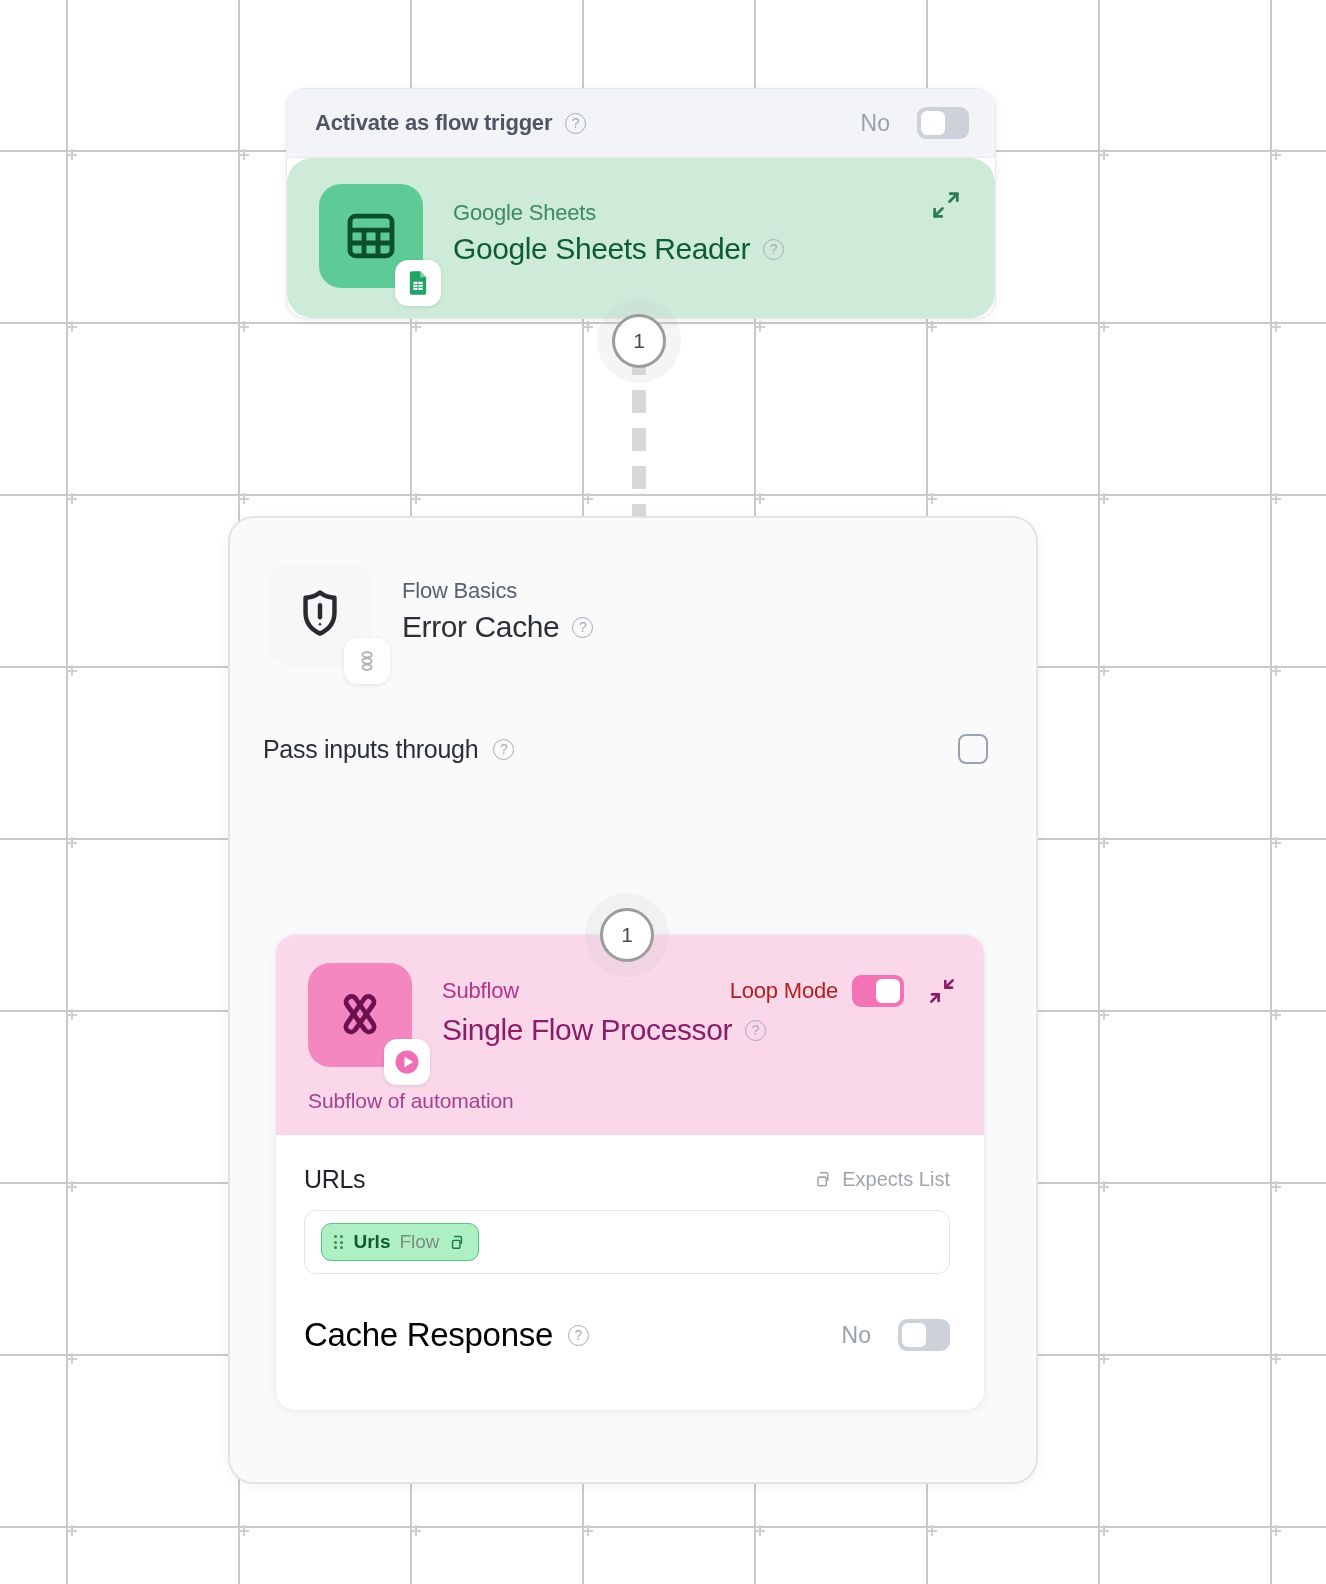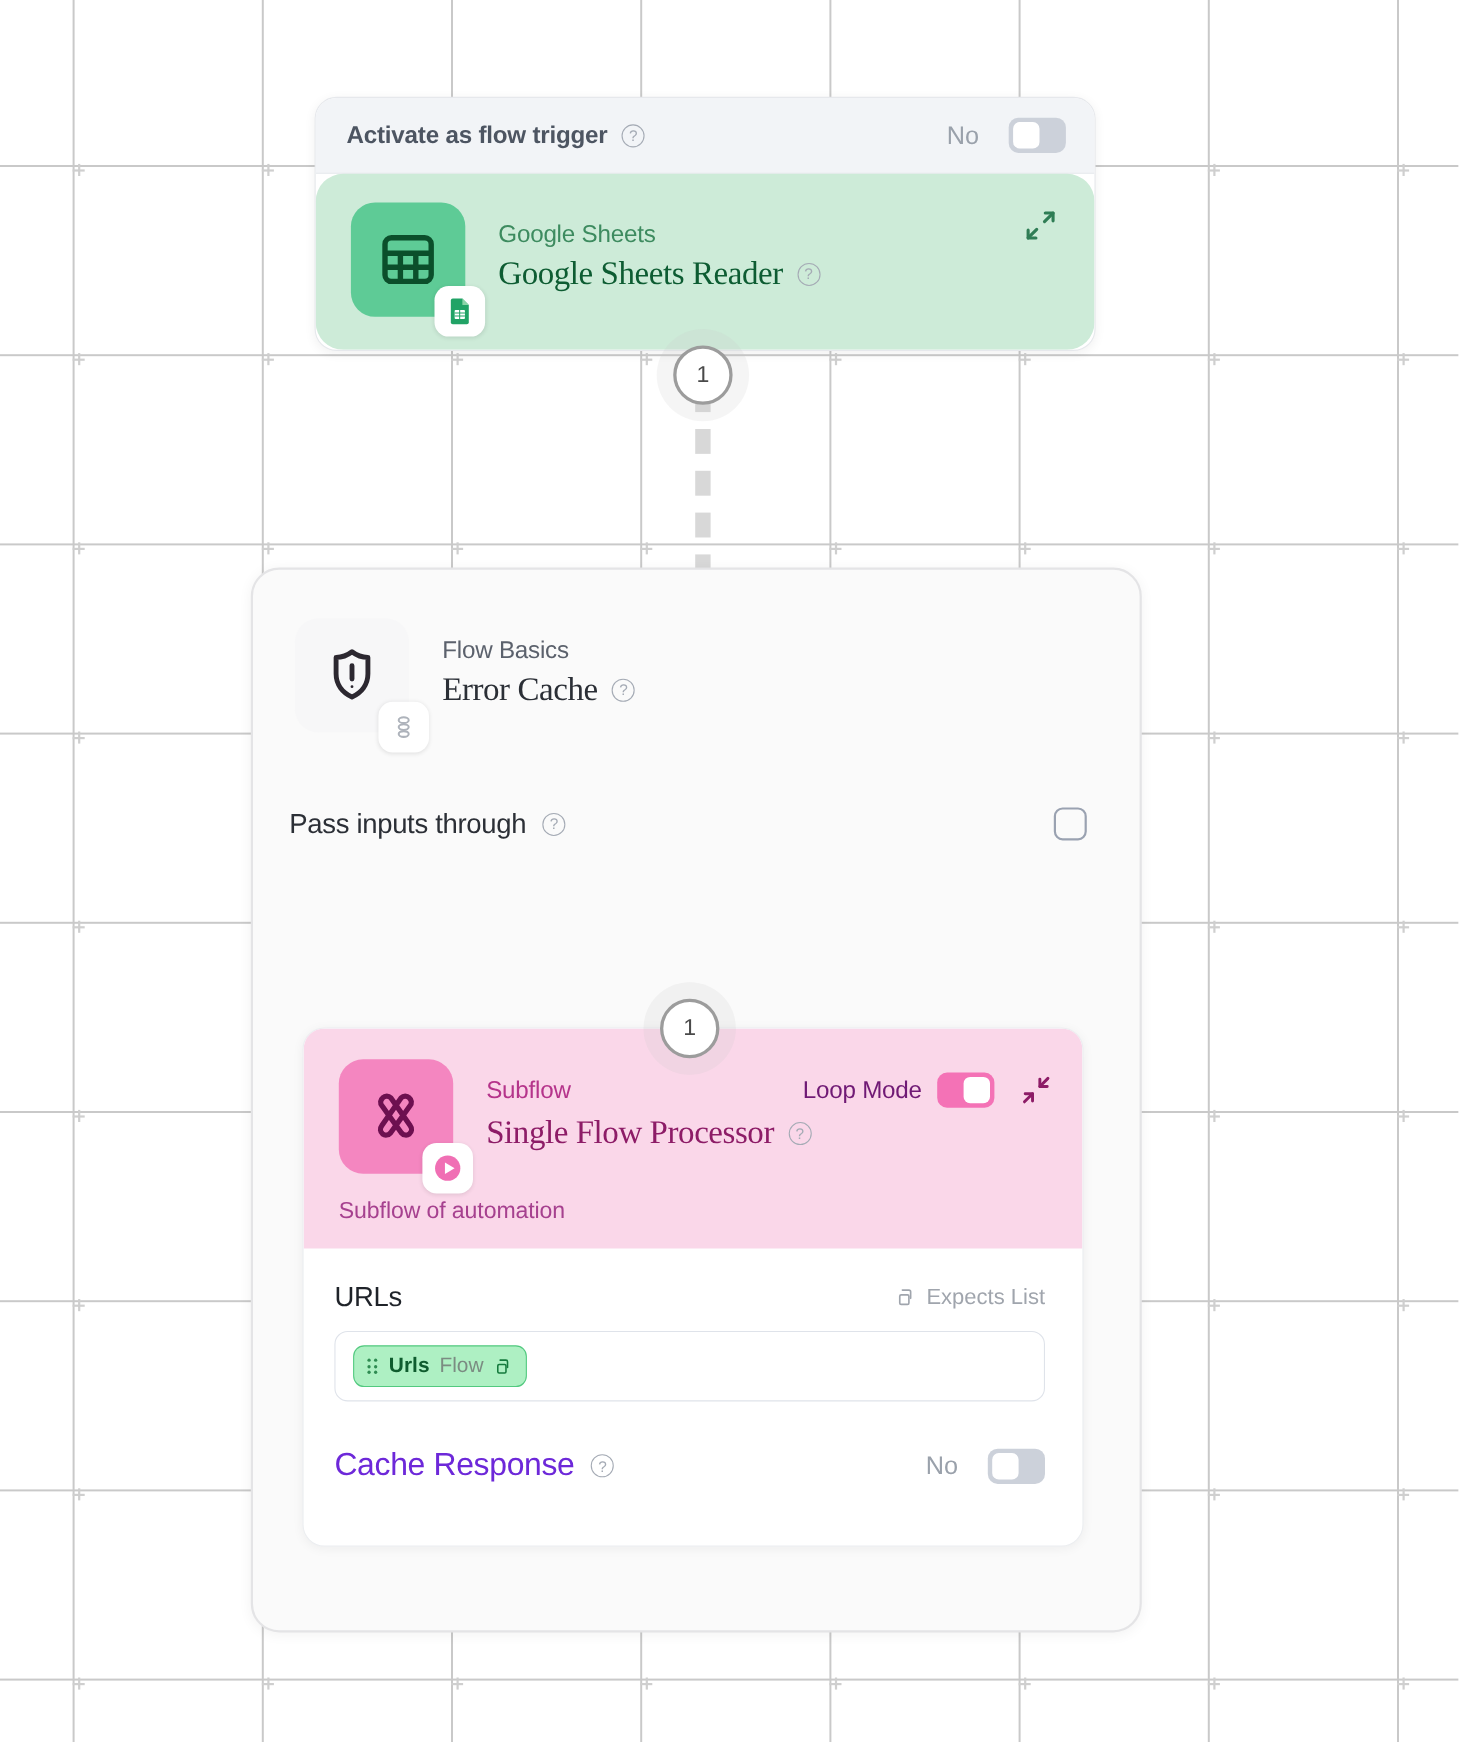--- a/index.html
+++ b/index.html
@@ -175,21 +175,21 @@
     background: #ffffff;
     display: flex; align-items: center; justify-content: center;
     box-shadow: 0 1px 4px rgba(0,0,0,0.10);
   }
 
   .node-titles { margin-left: 30px; padding-top: 16px; }
   .node-kicker { font-size: 22px; color: #3d8b5f; letter-spacing: -0.2px; }
   .node-kicker.pink { color: #b5348b; }
   .node-kicker.grey { color: #5b616c; }
   .node-name-row { display: flex; align-items: center; gap: 13px; margin-top: 6px; }
-  .node-name { font-size: 30px; color: #0d5c32; letter-spacing: -0.4px; font-family: Liberation Serif, serif; }
+  .node-name { font-size: 30px; color: #0d5c32; letter-spacing: -0.4px; }
   .node-name.pink { color: #8d1c67; }
   .node-name.grey { color: #2b2f36; }
 
   .expand-btn {
     position: absolute;
     right: 32px; top: 30px;
     width: 34px; height: 34px;
     cursor: pointer;
   }
 
@@ -250,21 +250,21 @@
     padding: 28px 26px 22px 32px;
     position: relative;
   }
   .subflow-top { display: flex; align-items: flex-start; }
   .subflow-meta-row {
     display: flex;
     align-items: center;
     justify-content: space-between;
   }
   .loop-group { display: flex; align-items: center; gap: 14px; }
-  .loop-label { font-size: 22px; color: #701a75; letter-spacing: -0.2px; }
+  .loop-label { font-size: 22px; color: #b91c1c; letter-spacing: -0.2px; }
   .subflow-sub {
     font-size: 21px;
     color: #a6418f;
     margin-top: 22px;
     letter-spacing: -0.1px;
   }
 
   .field-block { padding: 30px 34px 0 28px; }
   .field-head {
     display: flex;
@@ -310,21 +310,21 @@
   .chip-key { font-size: 19px; font-weight: 700; color: #0f5c2e; }
   .chip-type { font-size: 19px; color: #7b8c82; }
 
   .cache-row {
     display: flex;
     align-items: center;
     justify-content: space-between;
     padding: 42px 34px 56px 28px;
   }
   .cache-left { display: flex; align-items: center; gap: 15px; }
-  .cache-label { font-size: 29px; color: #6d28d9; letter-spacing: -0.3px; }
+  .cache-label { font-size: 33px; color: #000000; letter-spacing: -0.3px; }
 </style>
 </head>
 <body>
 
 <div id="canvas">
 
   <div id="grid-marks">
       <div class="plus" style="left: 66px; top: 149px;"></div>
       <div class="plus" style="left: 238px; top: 149px;"></div>
       <div class="plus" style="left: 410px; top: 149px;"></div>

